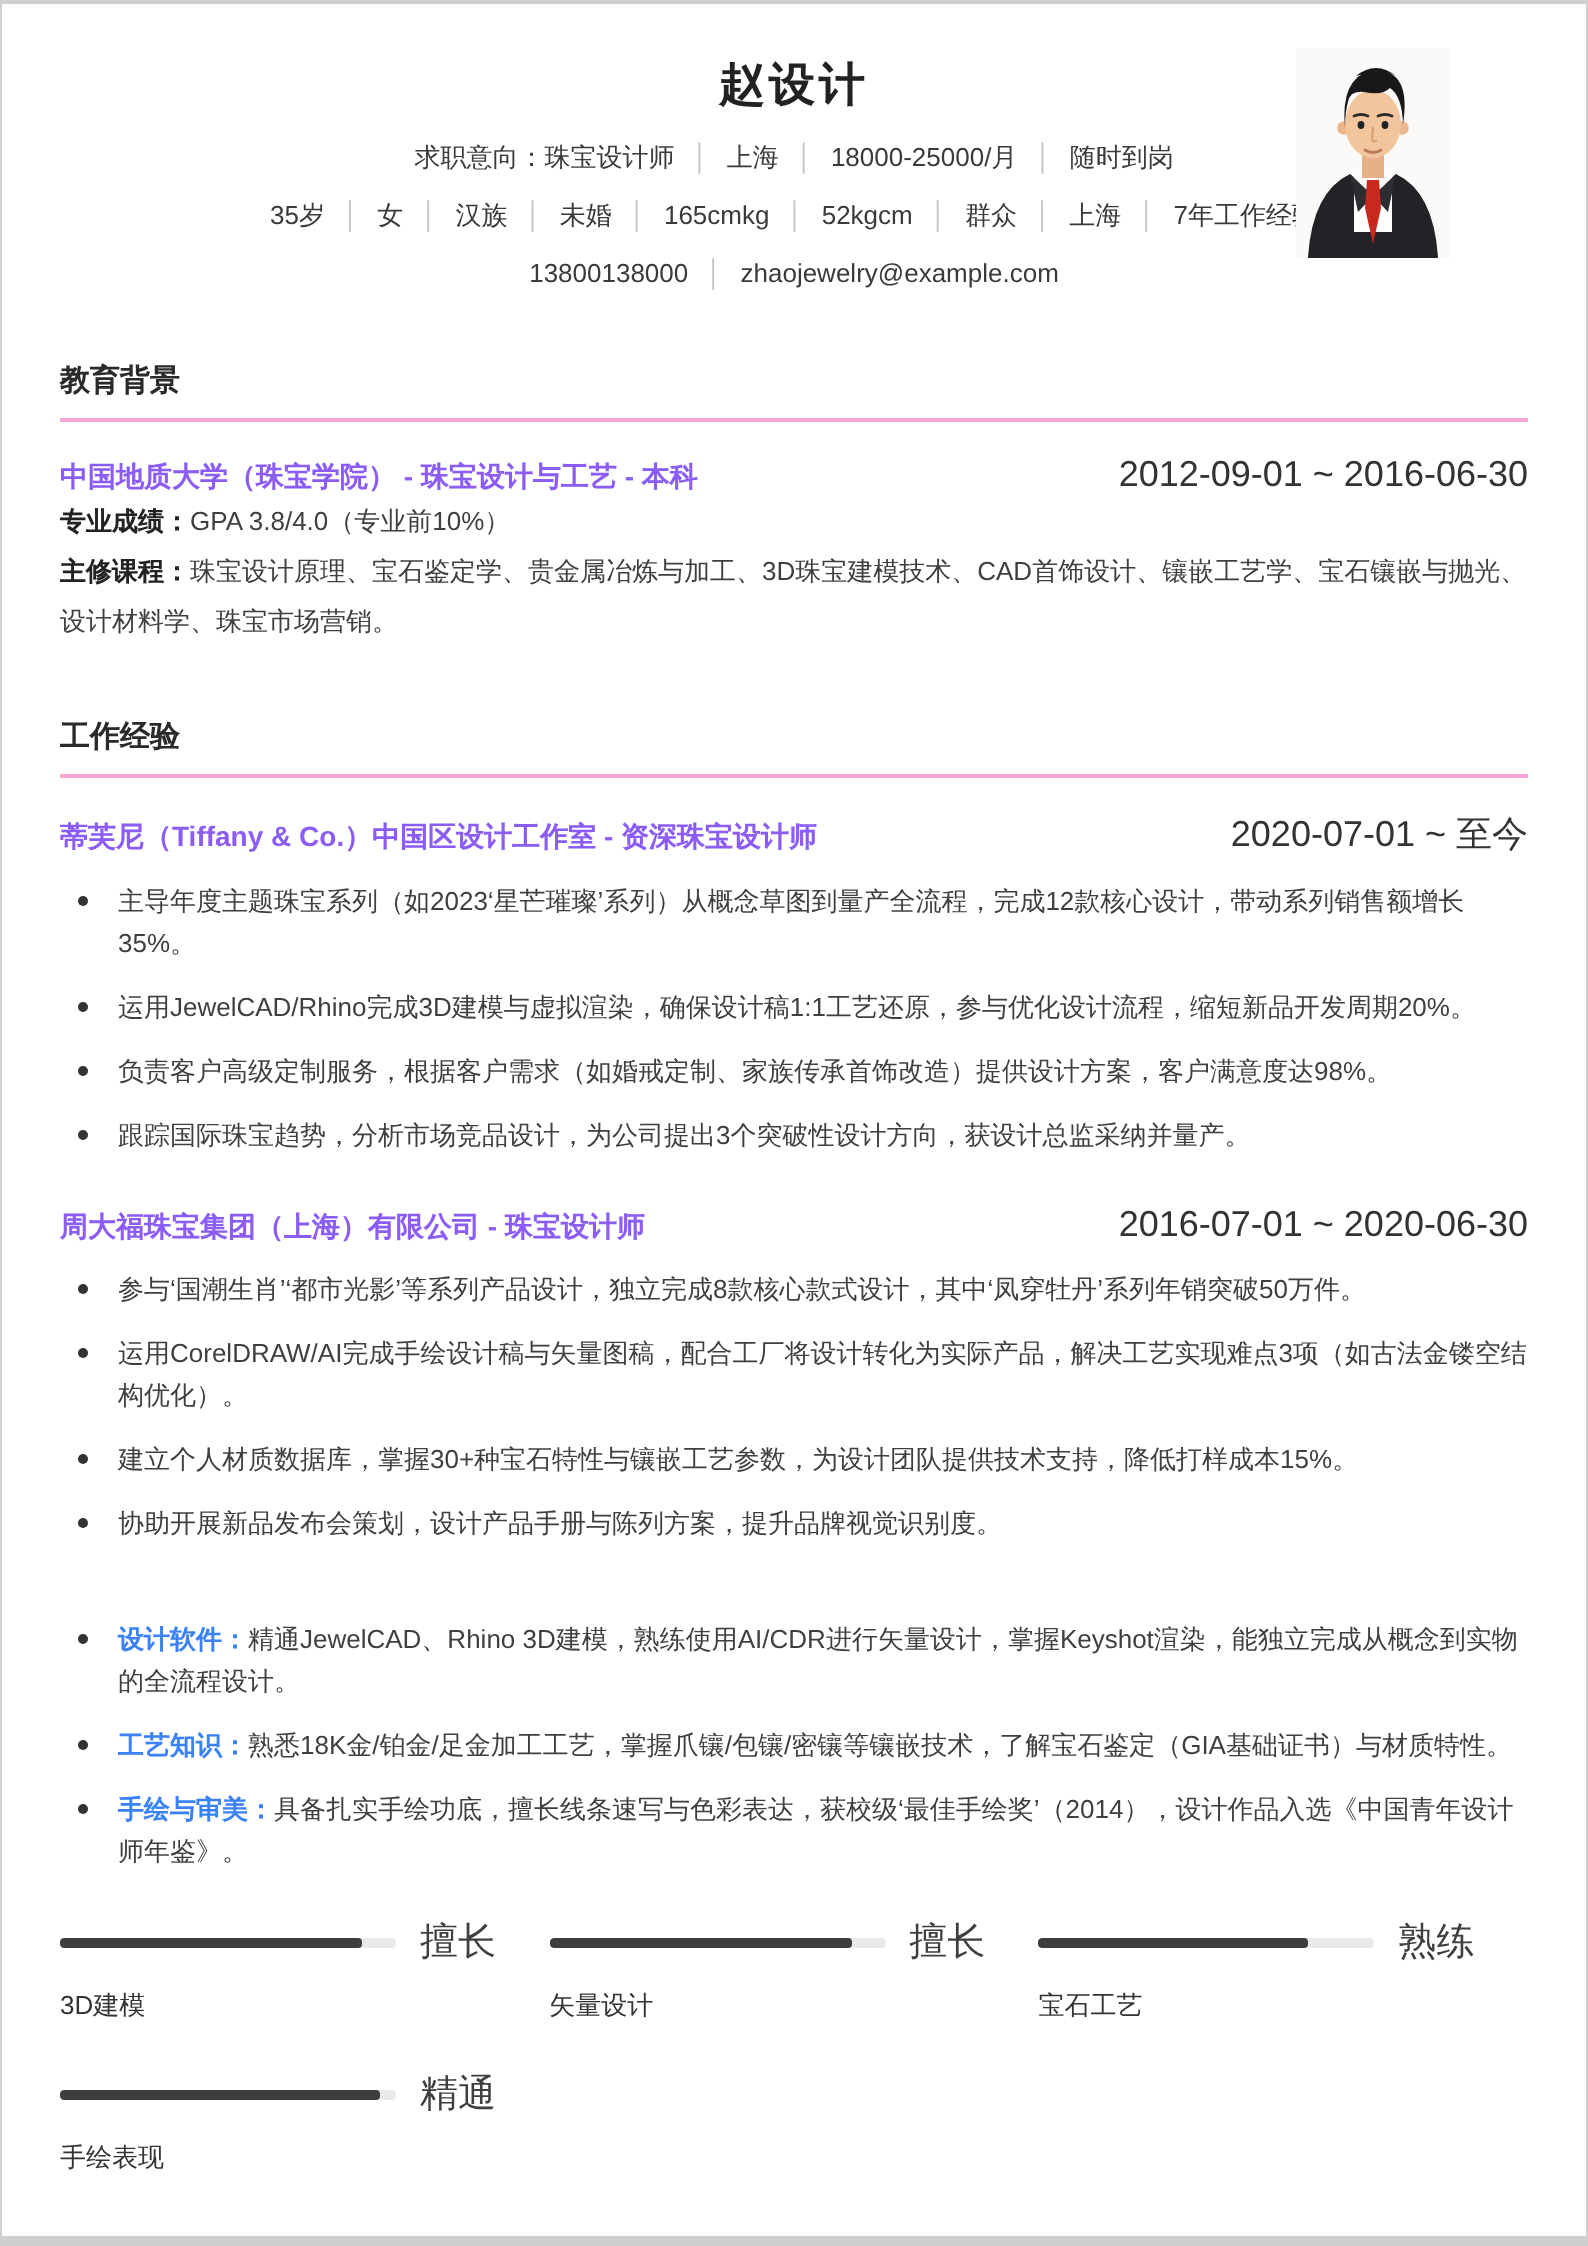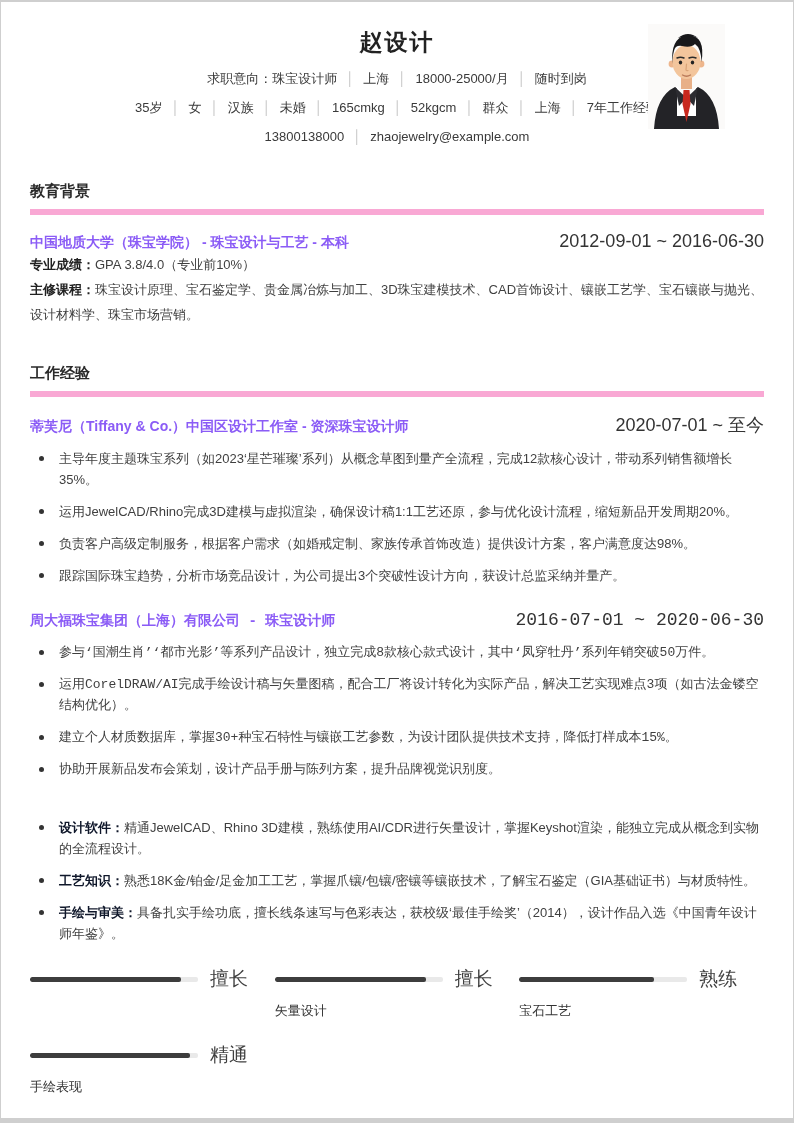--- a/index.html
+++ b/index.html
@@ -27,38 +27,38 @@
   .hline .sep { color:#c4c4c4; margin:0 9px; font-weight:normal; }
   .photo {
     position:absolute; left:618px; top:22px;
     width:77px; height:105px; overflow:hidden; background:#fbfafa;
   }
 
   
   .section { margin-top:37px; }
   .section-title {
     font-size:15px; font-weight:bold; color:#2a2a2a;
-    padding-bottom:9px; border-bottom:6px solid #f9a8d4; line-height:18px;
+    padding-bottom:9px; border-bottom:2px solid #f9a8d4; line-height:18px;
   }
   .entry-head { display:flex; justify-content:space-between; align-items:baseline; margin-top:16px; }
   .entry-org { font-size:14px; font-weight:bold; color:#8b5cf6; line-height:20px; }
   .entry-date { font-size:18px; color:#333333; white-space:nowrap; }
   .kv-line { font-size:13px; line-height:25px; color:#3f3f3f; }
   .kv-line b { color:#222222; }
 
   .bullets { margin-top:10px; }
   .bullet {
     position:relative; padding-left:29px; font-size:13px;
     line-height:21px; color:#3f3f3f; margin-top:11px;
   }
   .bullet::before {
     content:""; position:absolute; left:9px; top:8px;
     width:5px; height:5px; border-radius:50%; background:#333333;
   }
-  .bullet b { color:#0f172a; }
+  .bullet b { color:#3b82f6; }
 
   
   .bars { display:flex; flex-wrap:wrap; margin-top:22px; }
   .bar-item { width:33.33%; margin-bottom:23px; }
   .bar-row { display:flex; align-items:center; }
   .bar-track { width:168px; height:5px; background:#e9e9e9; border-radius:2px; overflow:hidden; }
   .bar-fill { height:100%; background:#3d3d3d; border-radius:2px; }
   .bar-level { font-size:19px; color:#3f3f3f; margin-left:12px; }
   .bar-name { font-size:13px; color:#333333; margin-top:10px; line-height:17px; }
 </style>
@@ -142,21 +142,21 @@
           <span class="entry-date">2020-07-01 ~ 至今</span>
         </div>
         <div class="bullets">
           <div class="bullet">主导年度主题珠宝系列（如2023‘星芒璀璨’系列）从概念草图到量产全流程，完成12款核心设计，带动系列销售额增长35%。</div>
           <div class="bullet">运用JewelCAD/Rhino完成3D建模与虚拟渲染，确保设计稿1:1工艺还原，参与优化设计流程，缩短新品开发周期20%。</div>
           <div class="bullet">负责客户高级定制服务，根据客户需求（如婚戒定制、家族传承首饰改造）提供设计方案，客户满意度达98%。</div>
           <div class="bullet">跟踪国际珠宝趋势，分析市场竞品设计，为公司提出3个突破性设计方向，获设计总监采纳并量产。</div>
         </div>
       </div>
 
-      <div style="margin-top:24px;font-family:Liberation Mono, monospace;">
+      <div style="margin-top:24px;">
         <div class="entry-head" style="margin-top:0;">
           <span class="entry-org">周大福珠宝集团（上海）有限公司 - 珠宝设计师</span>
           <span class="entry-date">2016-07-01 ~ 2020-06-30</span>
         </div>
         <div class="bullets">
           <div class="bullet">参与‘国潮生肖’‘都市光影’等系列产品设计，独立完成8款核心款式设计，其中‘凤穿牡丹’系列年销突破50万件。</div>
           <div class="bullet">运用CorelDRAW/AI完成手绘设计稿与矢量图稿，配合工厂将设计转化为实际产品，解决工艺实现难点3项（如古法金镂空结构优化）。</div>
           <div class="bullet">建立个人材质数据库，掌握30+种宝石特性与镶嵌工艺参数，为设计团队提供技术支持，降低打样成本15%。</div>
           <div class="bullet">协助开展新品发布会策划，设计产品手册与陈列方案，提升品牌视觉识别度。</div>
         </div>
@@ -171,20 +171,21 @@
       </div>
 
       <div class="bars">
         <div class="bar-item">
           <div class="bar-row">
             <div class="bar-track">
                 <div class="bar-fill" style="width: 90%;"></div>
               </div>
             <span class="bar-level">擅长</span>
           </div>
+          <div class="bar-name">3D建模</div>
         </div>
         <div class="bar-item">
           <div class="bar-row">
             <div class="bar-track">
                 <div class="bar-fill" style="width: 90%;"></div>
               </div>
             <span class="bar-level">擅长</span>
           </div>
           <div class="bar-name">矢量设计</div>
         </div>

